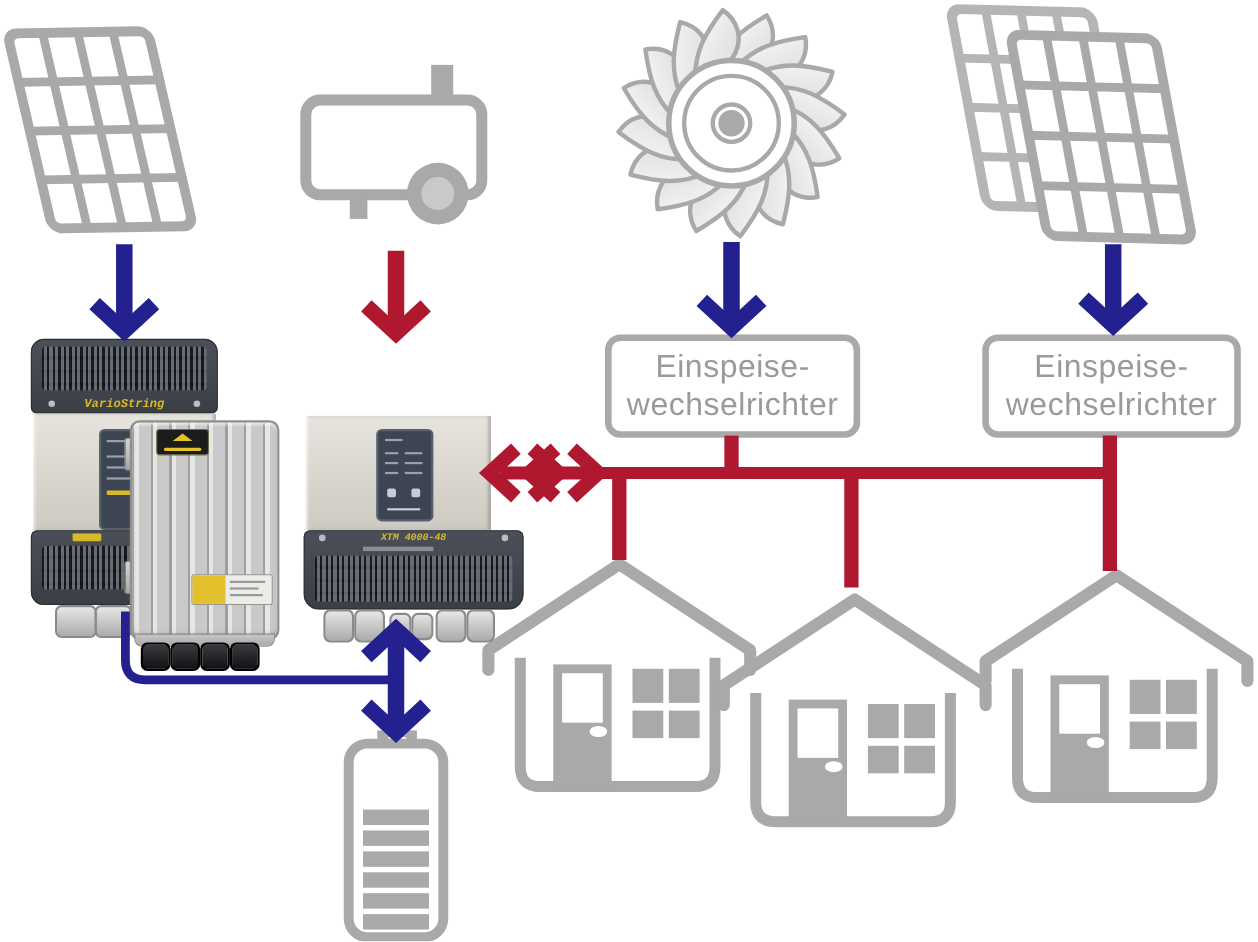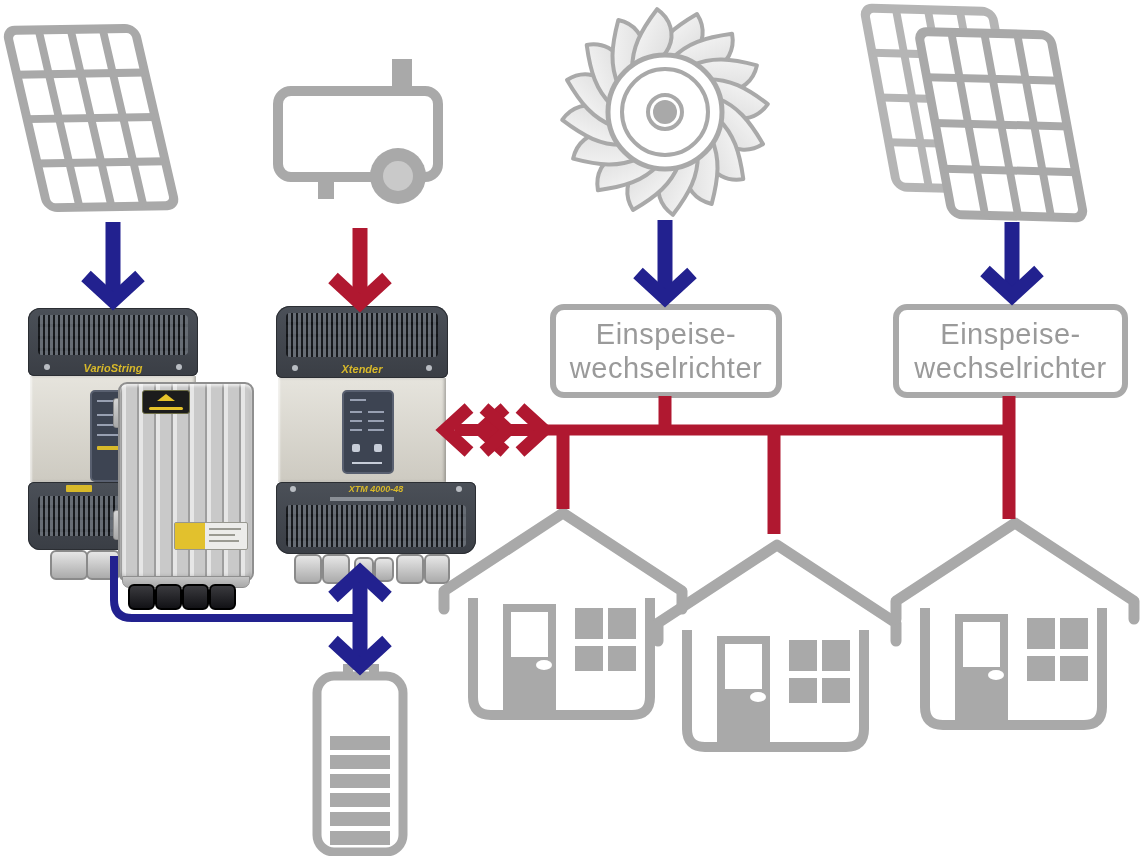--- a/index.html
+++ b/index.html
@@ -8,21 +8,21 @@
   .abs{position:absolute;}
   svg{display:block;}
 
   
   .feedbox{position:absolute;width:220px;height:82px;background:#ffffff;
            border:6px solid #a9a9a9;border-radius:14px;
            display:flex;flex-direction:column;justify-content:center;align-items:center;
            color:#9a9a9a;font-size:29px;line-height:34px;letter-spacing:.5px;}
 
   
-  .dev{position:absolute;}
+  .dev{position:absolute;font-family:Liberation Mono, monospace;}
   .cap{position:absolute;left:0;background:linear-gradient(#4b5058,#3a3e45);box-shadow:inset 0 0 0 1px #2b2e33;}
   .vent{position:absolute;border-radius:4px;
         background:
           repeating-linear-gradient(90deg, rgba(15,17,20,.85) 0 2px, rgba(108,114,122,.85) 2px 5px),
           repeating-linear-gradient(180deg, #4a4f57 0 9px, #1f2226 9px 12px);}
   .devlabel{position:absolute;width:100%;text-align:center;font-style:italic;font-weight:bold;
             color:#d8b92a;}
   .body{position:absolute;background:linear-gradient(#e6e4dd,#cdcac1);
         box-shadow:inset 2px 0 2px rgba(255,255,255,.6), inset -2px 0 3px rgba(0,0,0,.25);}
   .gland{position:absolute;background:linear-gradient(#e6e6e6,#ababab);
@@ -230,26 +230,20 @@
       <div class="tline" style="left:34px;top:17px;width:30px"></div>
     </div>
     <div class="flange" style="left:4px;top:194px;width:126px;height:10px"></div>
     <div class="gland-dark" style="left:10px;top:202px;width:23px;height:22px"></div>
     <div class="gland-dark" style="left:37px;top:202px;width:23px;height:22px"></div>
     <div class="gland-dark" style="left:64px;top:202px;width:23px;height:22px"></div>
     <div class="gland-dark" style="left:91px;top:202px;width:23px;height:22px"></div>
   </div>
 
   <div class="dev" style="left:276px;top:304px;width:172px;height:282px;z-index:3">
-    <div class="cap" style="top:2px;width:172px;height:72px;border-radius:14px 14px 6px 6px">
-      <div class="vent" style="left:10px;top:7px;right:10px;height:44px"></div>
-      <div class="screw" style="left:16px;bottom:7px"></div>
-        <div class="screw" style="right:16px;bottom:7px"></div>
-      <div class="devlabel" style="bottom:3px;font-size:11px">Xtender</div>
-    </div>
     <div class="body" style="left:2px;top:74px;width:168px;height:104px"></div>
     <div class="panel" style="left:66px;top:86px;width:48px;height:80px">
       <div class="pline" style="left:6px;top:7px;width:16px"></div>
       <div class="pline" style="left:6px;top:19px;width:12px"></div>
         <div class="pline" style="left:24px;top:19px;width:16px"></div>
       <div class="pline" style="left:6px;top:28px;width:12px"></div>
         <div class="pline" style="left:24px;top:28px;width:16px"></div>
       <div class="pline" style="left:6px;top:37px;width:12px"></div>
         <div class="pline" style="left:24px;top:37px;width:16px"></div>
       <div class="pbtn" style="left:8px;top:52px"></div>

